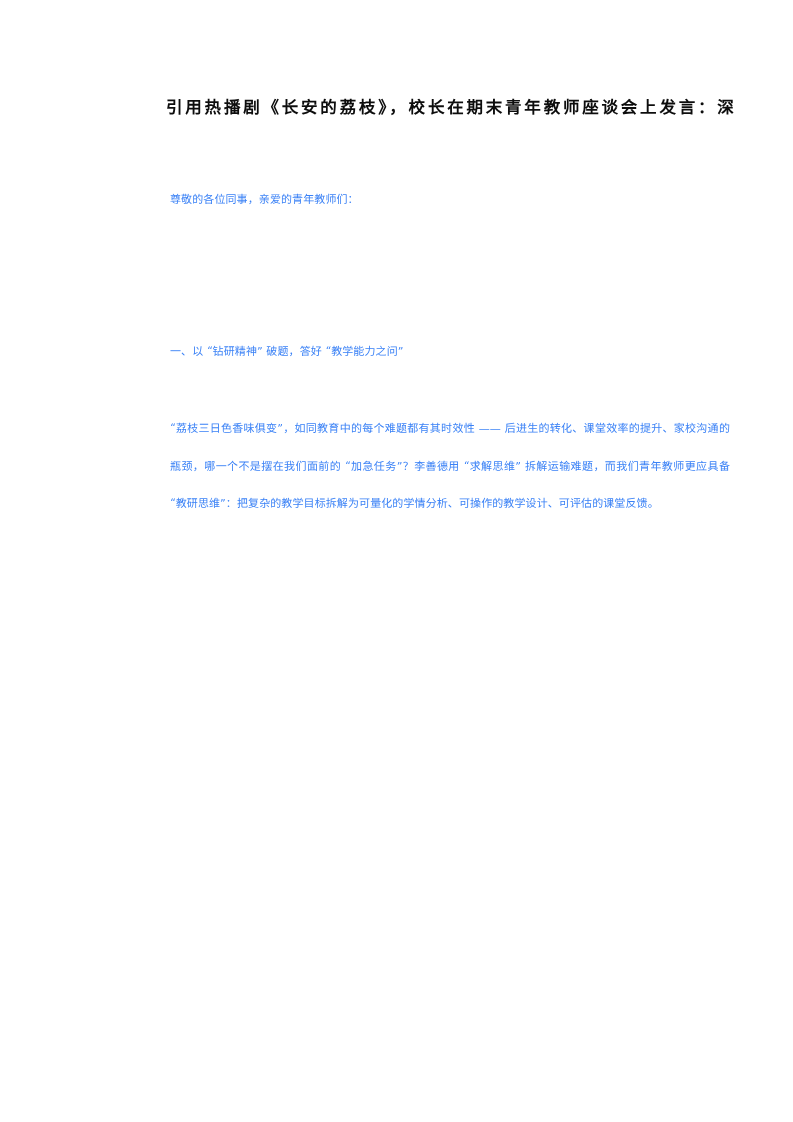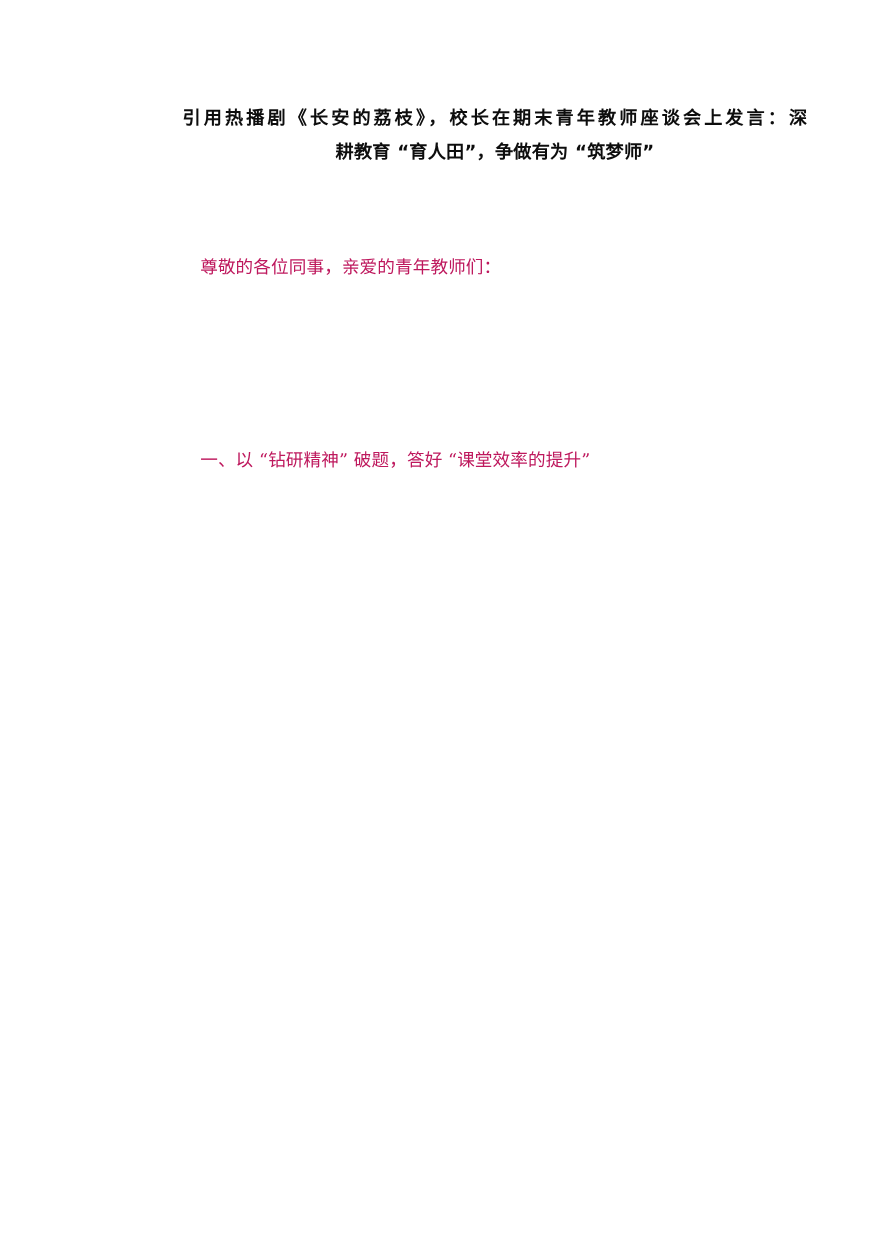--- a/index.html
+++ b/index.html
@@ -44,60 +44,60 @@
   .doc-title .title-line {
     display: block;
   }
   .doc-title .title-line-1 {
     text-align: justify;
     text-align-last: justify;
   }
 
   
   .para {
-    font-size: 16px;
+    font-size: 11px;
     line-height: 37.5px;
     text-align: justify;
     text-align-last: left;
-    color: #be185d;
-    margin: 16px;
+    color: #3b82f6;
+    margin: 4px;
     letter-spacing: 0.1px;
     word-break: break-all;
   }
 
   .spacer-xl { height: 54px; }
   .spacer-lg { height: 37px; }
   .spacer-md { height: 32px; }
 
   .para.justify-full {
     text-align: justify;
   }
 </style>
 </head>
 <body>
 
 <div class="page">
   <div class="page-body">
 
     <h1 class="doc-title">
       <span class="title-line title-line-1">引用热播剧《长安的荔枝》，校长在期末青年教师座谈会上发言：深</span>
-      <span class="title-line title-line-2">耕教育 “育人田”，争做有为 “筑梦师”</span>
     </h1>
 
     <div class="spacer-xl"></div>
 
     <p class="para">尊敬的各位同事，亲爱的青年教师们：</p>
 
     <div class="spacer-lg"></div>
 
 
     <div class="spacer-lg"></div>
 
 
     <div class="spacer-md"></div>
 
-    <p class="para">一、以 “钻研精神” 破题，答好 “课堂效率的提升”</p>
+    <p class="para">一、以 “钻研精神” 破题，答好 “教学能力之问”</p>
 
     <div class="spacer-md"></div>
 
+    <p class="para justify-full">“荔枝三日色香味俱变”，如同教育中的每个难题都有其时效性 —— 后进生的转化、课堂效率的提升、家校沟通的瓶颈，哪一个不是摆在我们面前的 “加急任务”？李善德用 “求解思维” 拆解运输难题，而我们青年教师更应具备 “教研思维”：把复杂的教学目标拆解为可量化的学情分析、可操作的教学设计、可评估的课堂反馈。</p>
 
   </div>
 </div>
 
 </body></html>

